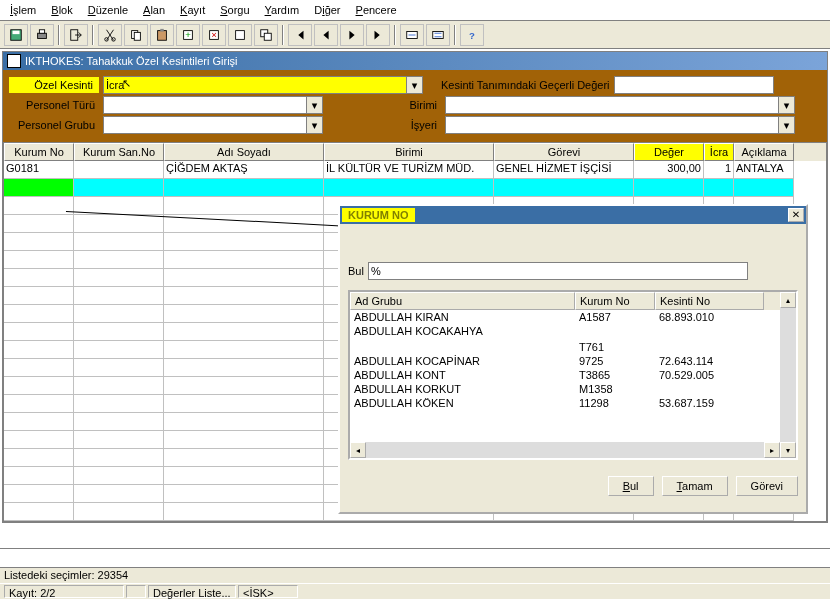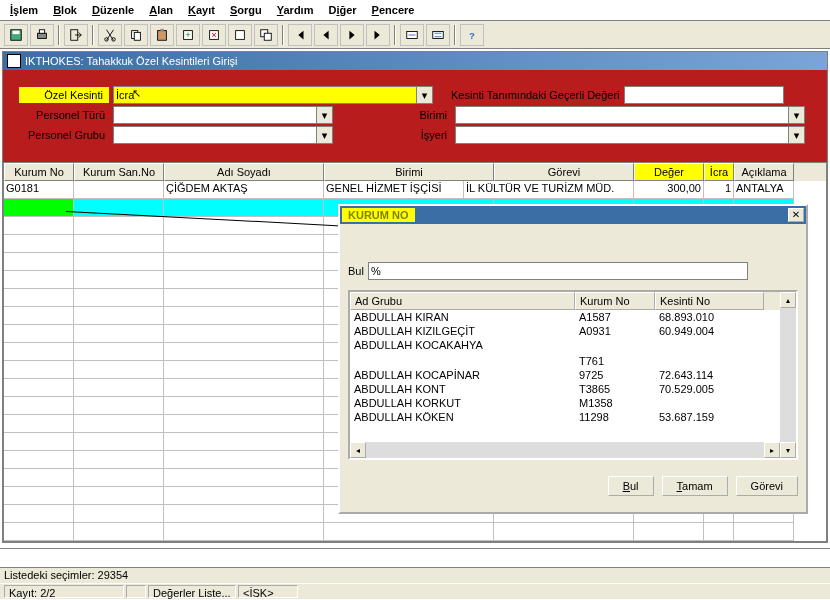--- a/index.html
+++ b/index.html
@@ -1,26 +1,26 @@
 <!DOCTYPE html>
 <html><head>
 <meta charset="utf-8">
 <style>
 * { box-sizing: border-box; margin: 0; padding: 0; font-family: Tahoma, Arial, sans-serif; font-size: 11px; }
 body { background: #fff; width: 830px; height: 600px; overflow: hidden; position: relative; }
 .menubar { display: flex; gap: 3px; padding: 2px 4px; border-bottom: 1px solid #808080; }
-.menubar span { padding: 2px 6px; cursor: default; font-weight: bold; }
+.menubar span { padding: 2px 6px; cursor: default; }
 .menubar span u { text-decoration: underline; }
 .toolbar { display: flex; gap: 2px; padding: 2px 4px; border-bottom: 1px solid #808080; align-items: center; height: 28px; background: #ece9d8; }
 .tbtn { width: 24px; height: 22px; border: 1px solid #c0c0c0; background: #ece9d8; display: flex; align-items: center; justify-content: center; cursor: pointer; }
 .tsep { width: 2px; height: 20px; border-left: 1px solid #808080; border-right: 1px solid #fff; margin: 0 2px; }
 .window { margin: 2px; border: 1px solid #808080; background: #ece9d8; }
 .titlebar { background: linear-gradient(to right, #3a6ea5, #7ba4d9); color: #fff; padding: 2px 4px; display: flex; align-items: center; gap: 4px; height: 18px; }
 .titlebar .icon { width: 14px; height: 14px; background: #fff; border: 1px solid #000; }
-.form-area { padding: 16px; background: #b91c1c; }
+.form-area { padding: 6px; background: #a16207; }
 .form-row { display: flex; align-items: center; gap: 4px; margin-bottom: 2px; }
 .form-label { width: 90px; text-align: right; padding-right: 4px; }
 .yellow-label { background: #ffff00; padding: 2px 6px; width: 90px; text-align: right; }
 .combo { border: 1px solid #808080; background: #fff; height: 18px; position: relative; display: flex; align-items: center; padding-left: 2px; }
 .combo.yellow { background: #ffff00; }
 .combo .arrow { position: absolute; right: 0; top: 0; width: 16px; height: 100%; background: #ece9d8; border-left: 1px solid #808080; display: flex; align-items: center; justify-content: center; }
 .textbox { border: 1px solid #808080; background: #fff; height: 18px; padding: 1px 2px; }
 .grid-area { border: 1px solid #808080; background: #fff; }
 .grid-header { display: flex; background: #ece9d8; }
 .gh { border: 1px solid #fff; border-right-color: #808080; border-bottom-color: #808080; text-align: center; padding: 2px; overflow: hidden; white-space: nowrap; }
@@ -227,22 +227,22 @@
       <div class="gh" style="width:170px">Birimi</div>
       <div class="gh" style="width:140px">Görevi</div>
       <div class="gh yellow" style="width:70px">Değer</div>
       <div class="gh yellow" style="width:30px">İcra</div>
       <div class="gh" style="width:60px">Açıklama</div>
     </div>
     <div class="grid-row">
       <div class="gc" style="width:70px">G0181</div>
       <div class="gc" style="width:90px"></div>
       <div class="gc" style="width:160px">ÇİĞDEM AKTAŞ</div>
+      <div class="gc" style="width:170px">İL KÜLTÜR VE TURİZM MÜD.</div>
       <div class="gc" style="width:140px">GENEL HİZMET İŞÇİSİ</div>
-      <div class="gc" style="width:170px">İL KÜLTÜR VE TURİZM MÜD.</div>
       <div class="gc right" style="width:70px">300,00</div>
       <div class="gc right" style="width:30px">1</div>
       <div class="gc" style="width:60px">ANTALYA</div>
     </div>
     <div class="grid-row cyan">
       <div class="gc green" style="width:70px"></div>
       <div class="gc" style="width:90px"></div>
       <div class="gc" style="width:160px"></div>
       <div class="gc" style="width:170px"></div>
       <div class="gc" style="width:140px"></div>
@@ -453,25 +453,20 @@
         <div class="pl-header">
           <div class="plh" style="width:225px">Ad Grubu</div>
           <div class="plh" style="width:80px">Kurum No</div>
           <div class="plh" style="width:109px">Kesinti No</div>
         </div>
         <div id="popup-rows">
             <div class="pl-row">
               <div class="plc" style="width: 225px;">ABDULLAH KIRAN</div>
               <div class="plc" style="width: 80px;">A1587</div>
               <div class="plc" style="width: 109px;">68.893.010</div>
-            </div>
-            <div class="pl-row">
-              <div class="plc" style="width: 225px;">ABDULLAH KIZILGEÇİT</div>
-              <div class="plc" style="width: 80px;">A0931</div>
-              <div class="plc" style="width: 109px;">60.949.004</div>
             </div>
             <div class="pl-row">
               <div class="plc" style="width: 225px;">ABDULLAH KOCAKAHYA</div>
               <div class="plc" style="width: 80px; margin-top: 16px;">T761</div>
               <div class="plc" style="width: 109px;"></div>
             </div>
             <div class="pl-row">
               <div class="plc" style="width: 225px;">ABDULLAH KOCAPİNAR</div>
               <div class="plc" style="width: 80px;">9725</div>
               <div class="plc" style="width: 109px;">72.643.114</div>

